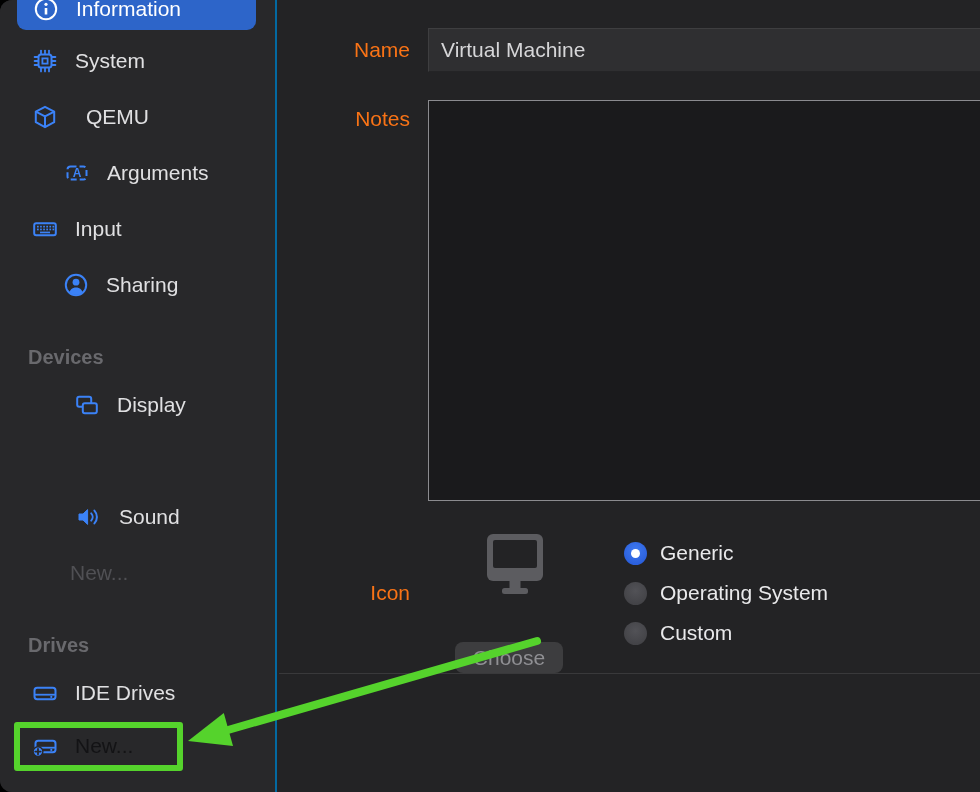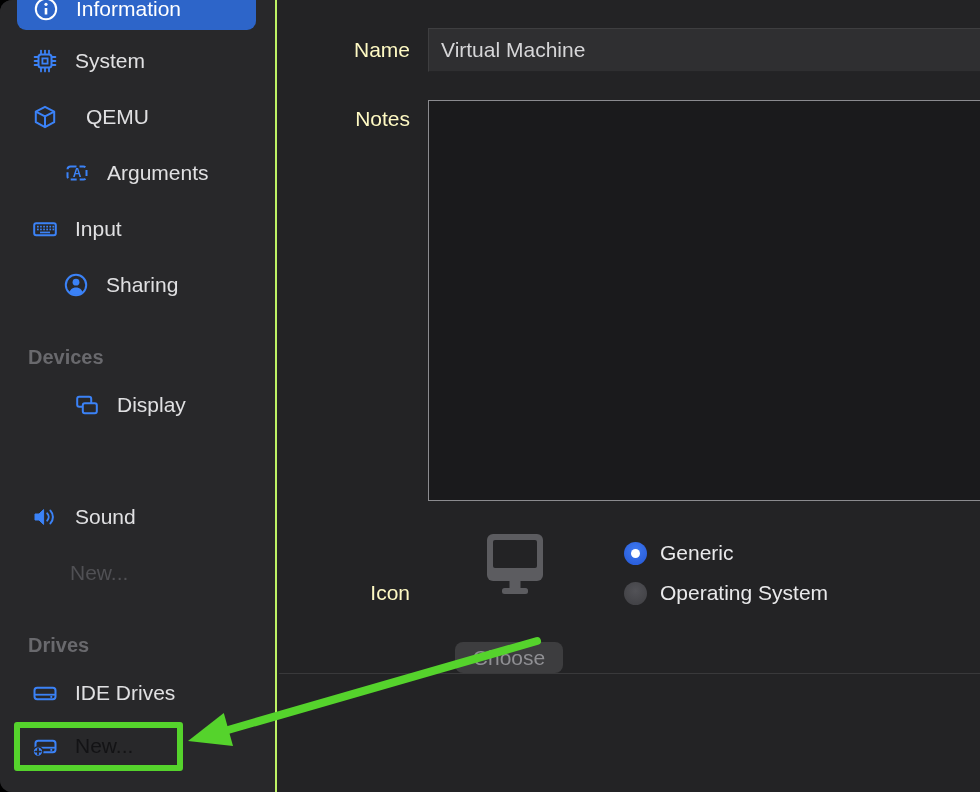--- a/index.html
+++ b/index.html
@@ -10,21 +10,21 @@
     position: relative; width: 980px; height: 792px;
     background: #232325;
     border-radius: 12px 0 0 12px;
     overflow: hidden;
   }
 
   
   .sidebar {
     position: absolute; left: 0; top: 0; bottom: 0; width: 277px;
     background: #28282a;
-    border-right: 2px solid #bef264;
+    border-right: 2px solid #0369a1;
   }
   .side-row {
     position: absolute; left: 0; width: 277px; height: 40px;
     display: flex; align-items: center;
     color: #e0e0e2; font-size: 21px;
   }
   .side-row .ic { width: 30px; height: 30px; margin-left: 30px; flex: 0 0 30px; display:flex; align-items:center; justify-content:center; }
   .side-row .lbl { margin-left: 15px; }
   .side-row.indent .ic { margin-left: 62px; }
   .side-row.selected-pill {
@@ -40,21 +40,21 @@
   .dim-label { color: #505054; }
   .dark-label { color: #131315; }
 
   svg.blue { color: #3b82f7; }
   svg.white { color: #ffffff; }
 
   
   .main { position: absolute; left: 279px; top: 0; right: 0; bottom: 0; }
   .field-label {
     position: absolute; left: 0; width: 131px; text-align: right;
-    color: #fef9c3; font-size: 21px;
+    color: #f97316; font-size: 21px;
   }
   .name-field {
     position: absolute; left: 149px; right: -2px; top: 28px; height: 44px;
     background: #2f2f31; border: 1px solid #3e3e40; border-bottom-color: #242426;
     color: #d6d6d8; font-size: 21px; padding: 0 12px;
     font-family: "Liberation Sans", "DejaVu Sans", sans-serif;
     outline: none;
   }
   .notes-box {
     position: absolute; left: 149px; right: -2px; top: 100px; height: 401px;
@@ -213,21 +213,21 @@
       <span class="ic">
         <svg class="blue" width="28" height="28" viewBox="0 0 28 28" fill="none" stroke="currentColor" stroke-width="2">
           <rect x="4.2" y="5.8" width="14" height="10" rx="2"></rect>
           <rect x="9.8" y="12.2" width="14" height="10" rx="2" fill="#28282a"></rect>
         </svg>
       </span>
       <span class="lbl">Display</span>
     </div>
 
 
-    <div class="side-row" style="top: 497px;">
+    <div class="side-row" style="top: 497px; padding-left: 44px;">
       <span class="ic">
         <svg class="blue" width="28" height="28" viewBox="0 0 28 28" fill="none" stroke="currentColor">
           <path d="M4 11 L8 11 L12.6 6.6 L12.6 21.4 L8 17 L4 17 Z" fill="currentColor" stroke-width="1" stroke-linejoin="round"></path>
           <path d="M16.2 10.4 a5.2,5.2 0 0 1 0 7.2" stroke-width="2" stroke-linecap="round"></path>
           <path d="M19.4 7.6 a9.4,9.4 0 0 1 0 12.8" stroke-width="2" stroke-linecap="round"></path>
         </svg>
       </span>
       <span class="lbl">Sound</span>
     </div>
 
@@ -286,20 +286,24 @@
 
     <div class="radio-group">
       <label class="radio-row">
         <input type="radio" name="icontype" checked="" style="">
         <span class="rlabel">Generic</span>
       </label>
       <label class="radio-row">
         <input type="radio" name="icontype" style="">
         <span class="rlabel">Operating System</span>
       </label>
+      <label class="radio-row">
+        <input type="radio" name="icontype" style="">
+        <span class="rlabel">Custom</span>
+      </label>
     </div>
 
     <div class="h-divider"></div>
   </main>
 
   <div class="annot-rect"></div>
   <svg class="annot-arrow" viewBox="0 0 980 792">
     <line x1="537" y1="641" x2="228" y2="730" stroke="#55d32c" stroke-width="8" stroke-linecap="round"></line>
     <polygon points="188,741 223.8,713.1 233,745.9" fill="#55d32c"></polygon>
   </svg>

